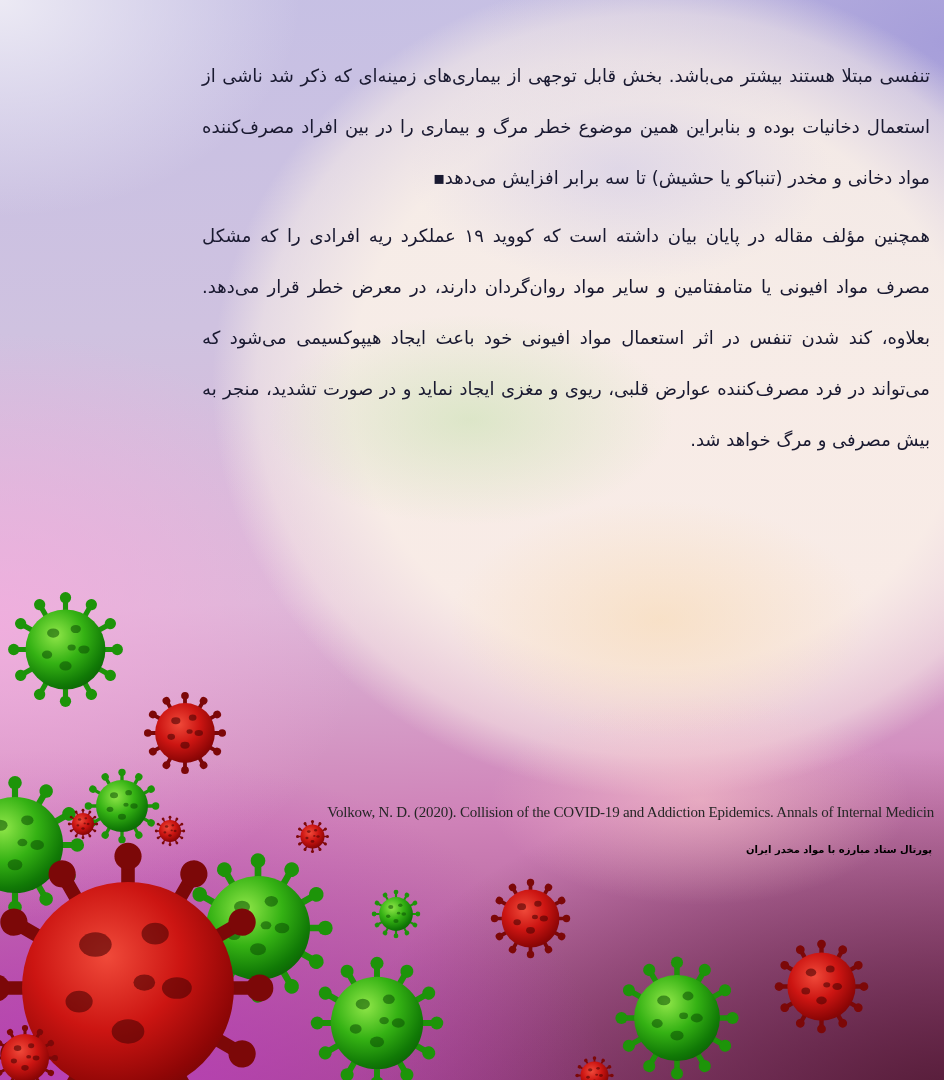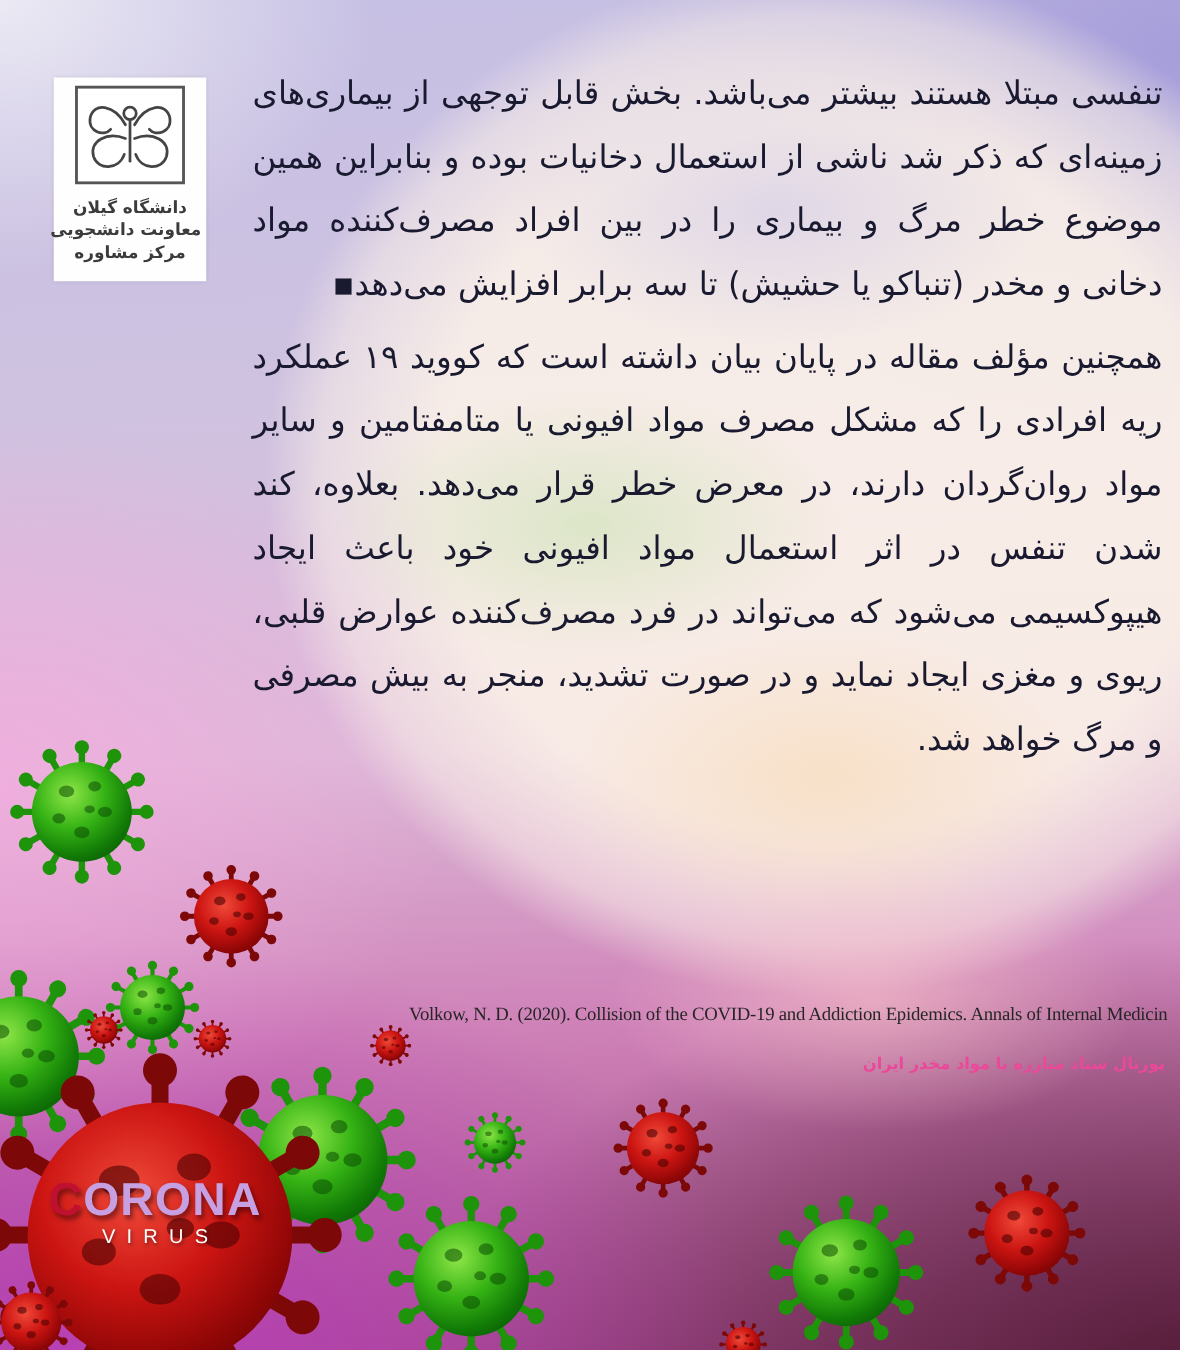--- a/index.html
+++ b/index.html
@@ -31,28 +31,28 @@
   .logo-box { position:absolute; left:43px; top:62px; width:122px; height:163px;
     background:#fefefe; z-index:3; padding:5px 4px; text-align:center;
     box-shadow:0 0 4px rgba(0,0,0,0.15); }
   .emblem { width:94px; height:82px; margin:0 auto 4px; }
   .logo-line { font-size:13.5px; font-weight:bold; color:#3b3b3b; line-height:18px;
     direction:rtl; white-space:nowrap; }
 
   
   .content { position:absolute; top:50px; right:14px; width:728px; z-index:3;
     direction:rtl; text-align:justify; color:#191930;
-    font-size:26px; line-height:51px; }
+    font-size:18px; line-height:51px; }
   .content p { margin:0 0 7px 0; }
 
   .citation { position:absolute; top:804px; right:10px; z-index:3;
     font-family:Liberation Serif, serif; font-size:15px; color:#262626;
     letter-spacing:-0.2px; }
   .source-fa { position:absolute; top:844px; right:12px; z-index:3; direction:rtl;
-    font-size:13px; font-weight:bold; color:#ec4899; }
+    font-size:10px; font-weight:bold; color:#000000; }
 
   
   .corona-title { position:absolute; left:36px; top:940px; width:176px; z-index:4;
     text-align:center; font-family:"Liberation Sans", sans-serif; }
   .corona-word { font-size:37px; font-weight:bold; letter-spacing:1px; line-height:40px;
     text-shadow:2px 3px 4px rgba(40,0,10,0.55); }
   .c-red  { color:#c01030; }
   .c-rest { color:#c7a0e2; }
   .virus-word { margin-top:1px; font-size:16px; letter-spacing:9px; color:#ffffff;
     padding-left:9px; text-shadow:1px 2px 3px rgba(40,0,10,0.5); }
@@ -247,46 +247,22 @@
   <svg class="virus front" style="left:611px;top:952px;width:132px;height:132px">
       <use href="#virus-green"></use>
     </svg>
   <svg class="virus front" style="left:769px;top:934px;width:105px;height:105px">
       <use href="#virus-red"></use>
     </svg>
   <svg class="virus front" style="left:573px;top:1054px;width:43px;height:43px">
       <use href="#virus-red"></use>
     </svg>
 
-  <div class="logo-box">
-    <svg class="emblem" viewBox="0 0 100 90">
-      <rect x="3" y="3" width="94" height="84" fill="#ffffff" stroke="#555" stroke-width="2.5"></rect>
-      <g fill="none" stroke="#444" stroke-width="2.4" stroke-linecap="round">
-        <circle cx="50" cy="26" r="5.5"></circle>
-        <line x1="50" y1="31.5" x2="50" y2="68"></line>
-        <g>
-          <path d="M46,36 C36,18 18,16 15,30 C13,42 27,47 33,40"></path>
-          <path d="M46,48 C30,42 14,50 18,64 C22,76 40,76 45,62"></path>
-        </g>
-        <g transform="translate(100 0) scale(-1 1)">
-          <path d="M46,36 C36,18 18,16 15,30 C13,42 27,47 33,40"></path>
-          <path d="M46,48 C30,42 14,50 18,64 C22,76 40,76 45,62"></path>
-        </g>
-      </g>
-    </svg>
-    <div class="logo-line">دانشگاه گیلان</div>
-    <div class="logo-line">معاونت دانشجویی</div>
-    <div class="logo-line">مرکز مشاوره</div>
-  </div>
 
   <div class="content">
     <p>تنفسی مبتلا هستند بیشتر می‌باشد. بخش قابل توجهی از بیماری‌های زمینه‌ای که ذکر شد ناشی از استعمال دخانیات بوده و بنابراین همین موضوع خطر مرگ و بیماری را در بین افراد مصرف‌کننده مواد دخانی و مخدر (تنباکو یا حشیش) تا سه برابر افزایش می‌دهد▪</p>
     <p>همچنین مؤلف مقاله در پایان بیان داشته است که کووید ۱۹ عملکرد ریه افرادی را که مشکل مصرف مواد افیونی یا متامفتامین و سایر مواد روان‌گردان دارند، در معرض خطر قرار می‌دهد. بعلاوه، کند شدن تنفس در اثر استعمال مواد افیونی خود باعث ایجاد هیپوکسیمی می‌شود که می‌تواند در فرد مصرف‌کننده عوارض قلبی، ریوی و مغزی ایجاد نماید و در صورت تشدید، منجر به بیش مصرفی و مرگ خواهد شد.</p>
   </div>
 
   <div class="citation">Volkow, N. D. (2020). Collision of the COVID-19 and Addiction Epidemics. Annals of Internal Medicin</div>
   <div class="source-fa">پورتال ستاد مبارزه با مواد مخدر ایران</div>
 
-  <div class="corona-title">
-    <div class="corona-word"><span class="c-red">C</span><span class="c-rest">ORONA</span></div>
-    <div class="virus-word">VIRUS</div>
-  </div>
 </div>
 
 </body></html>

